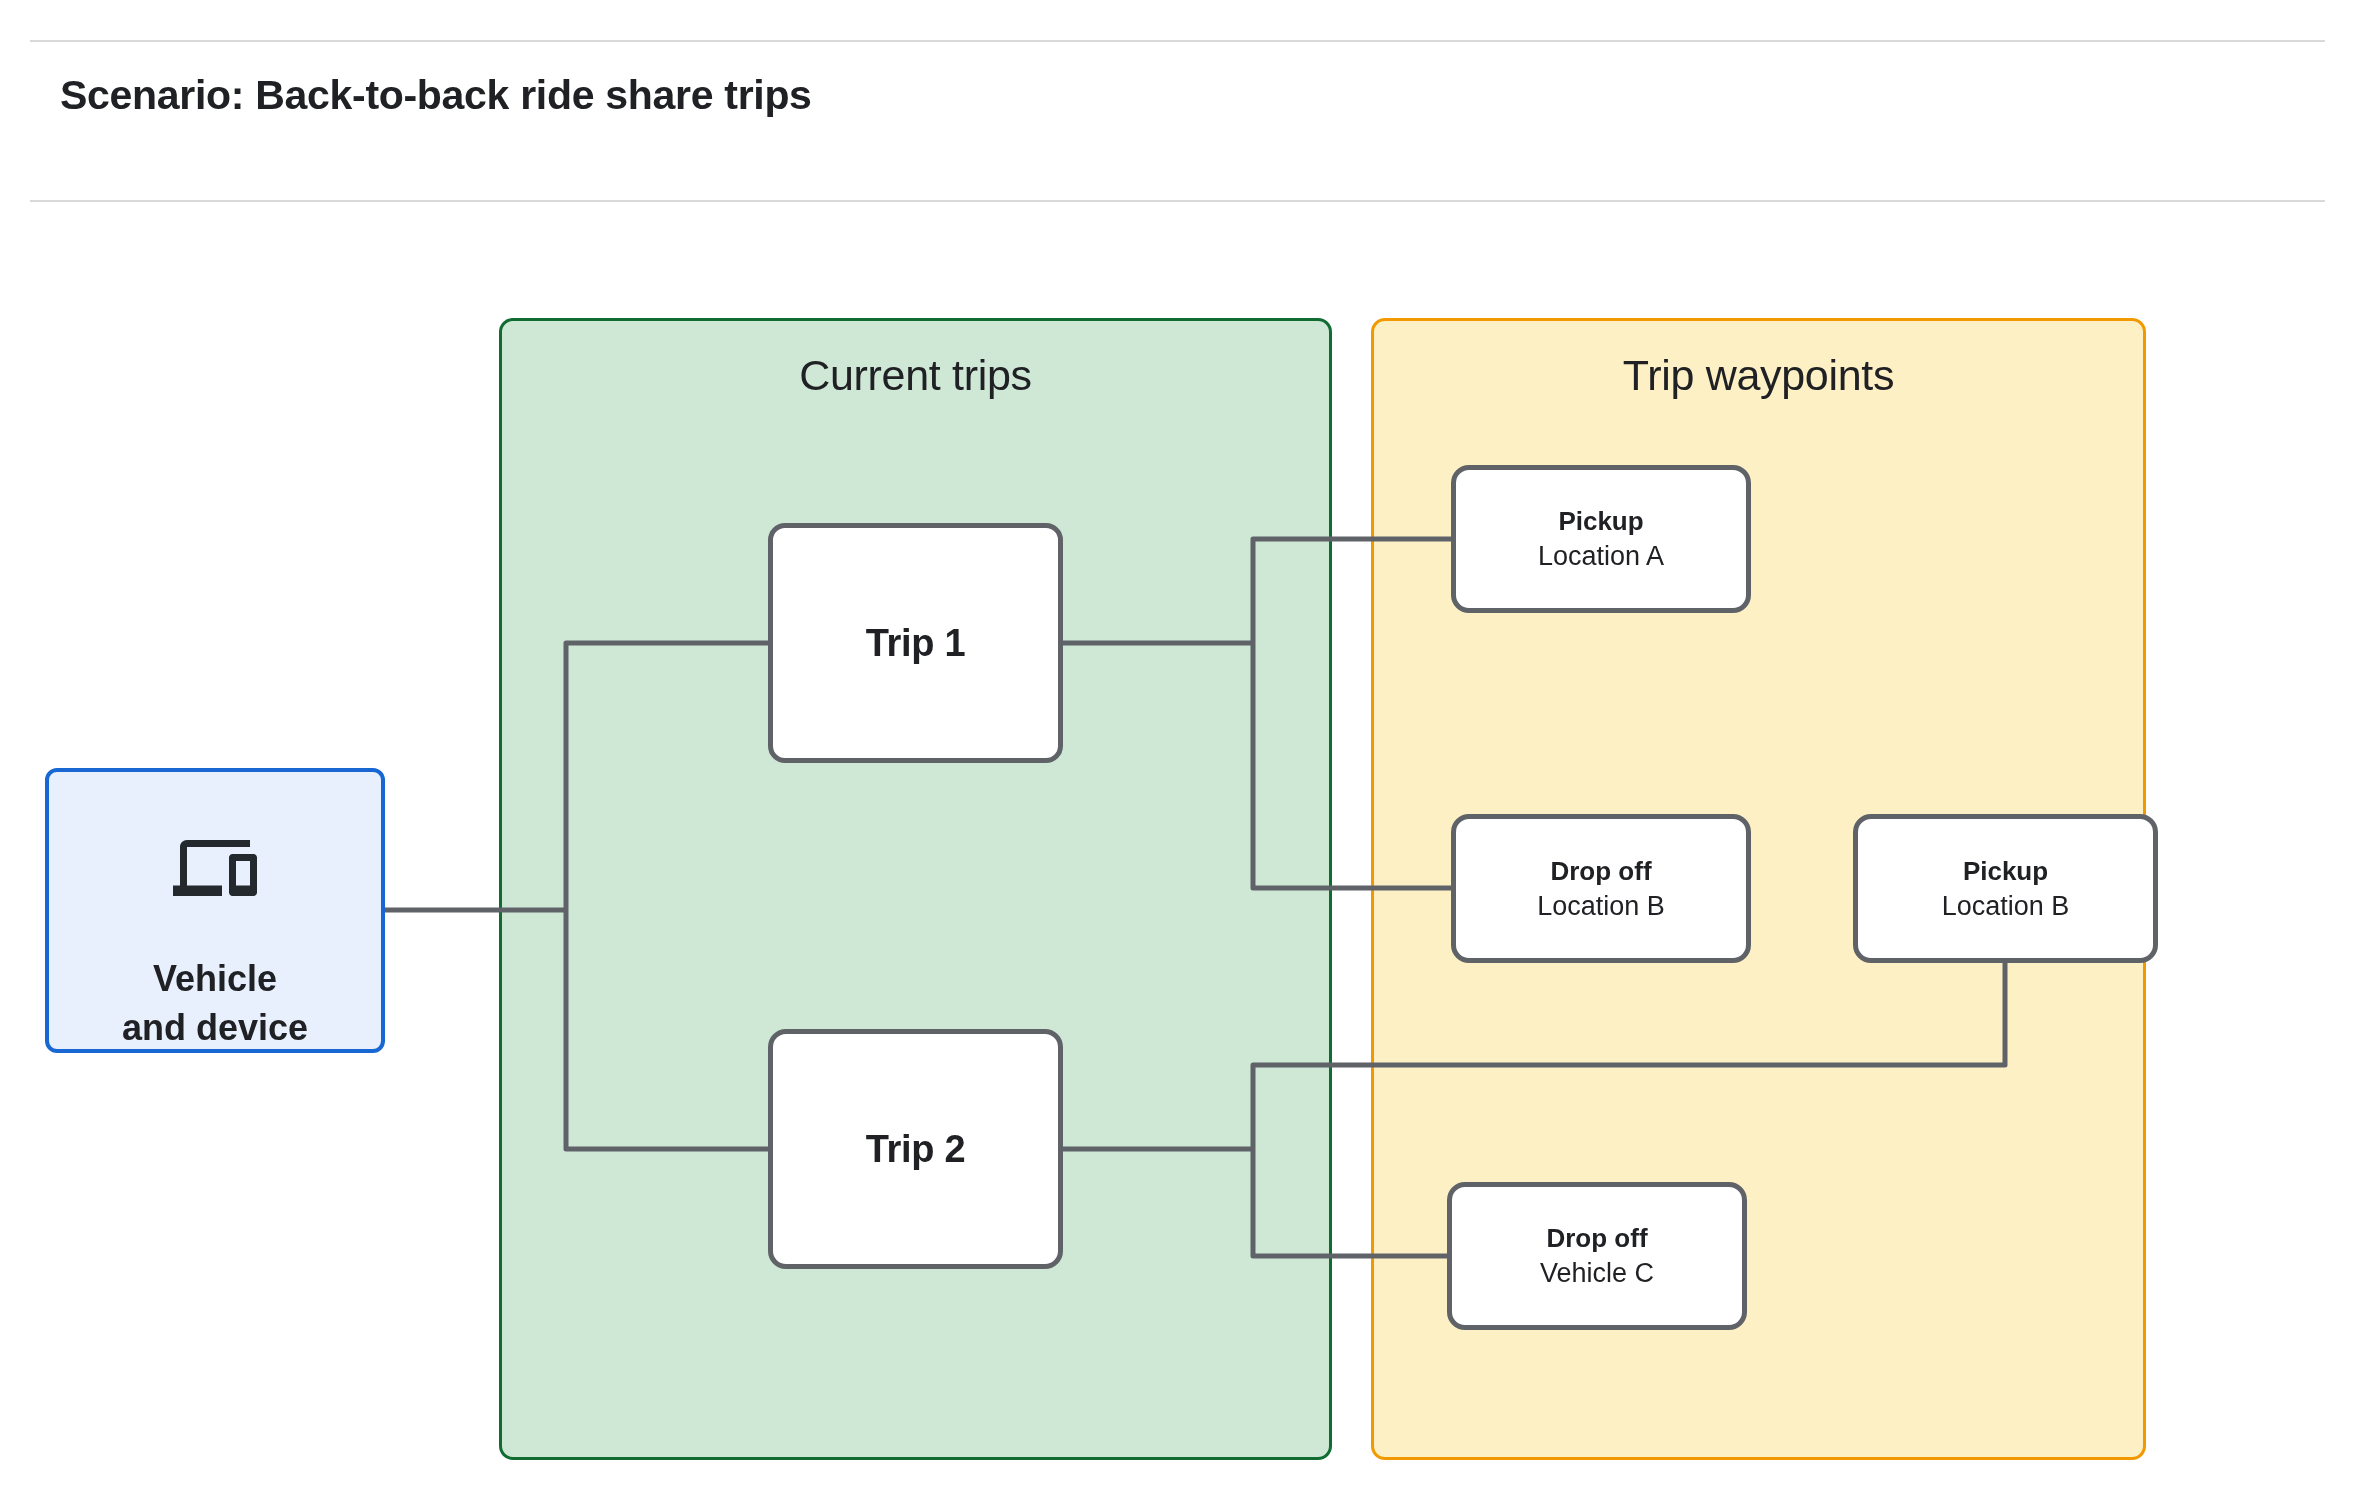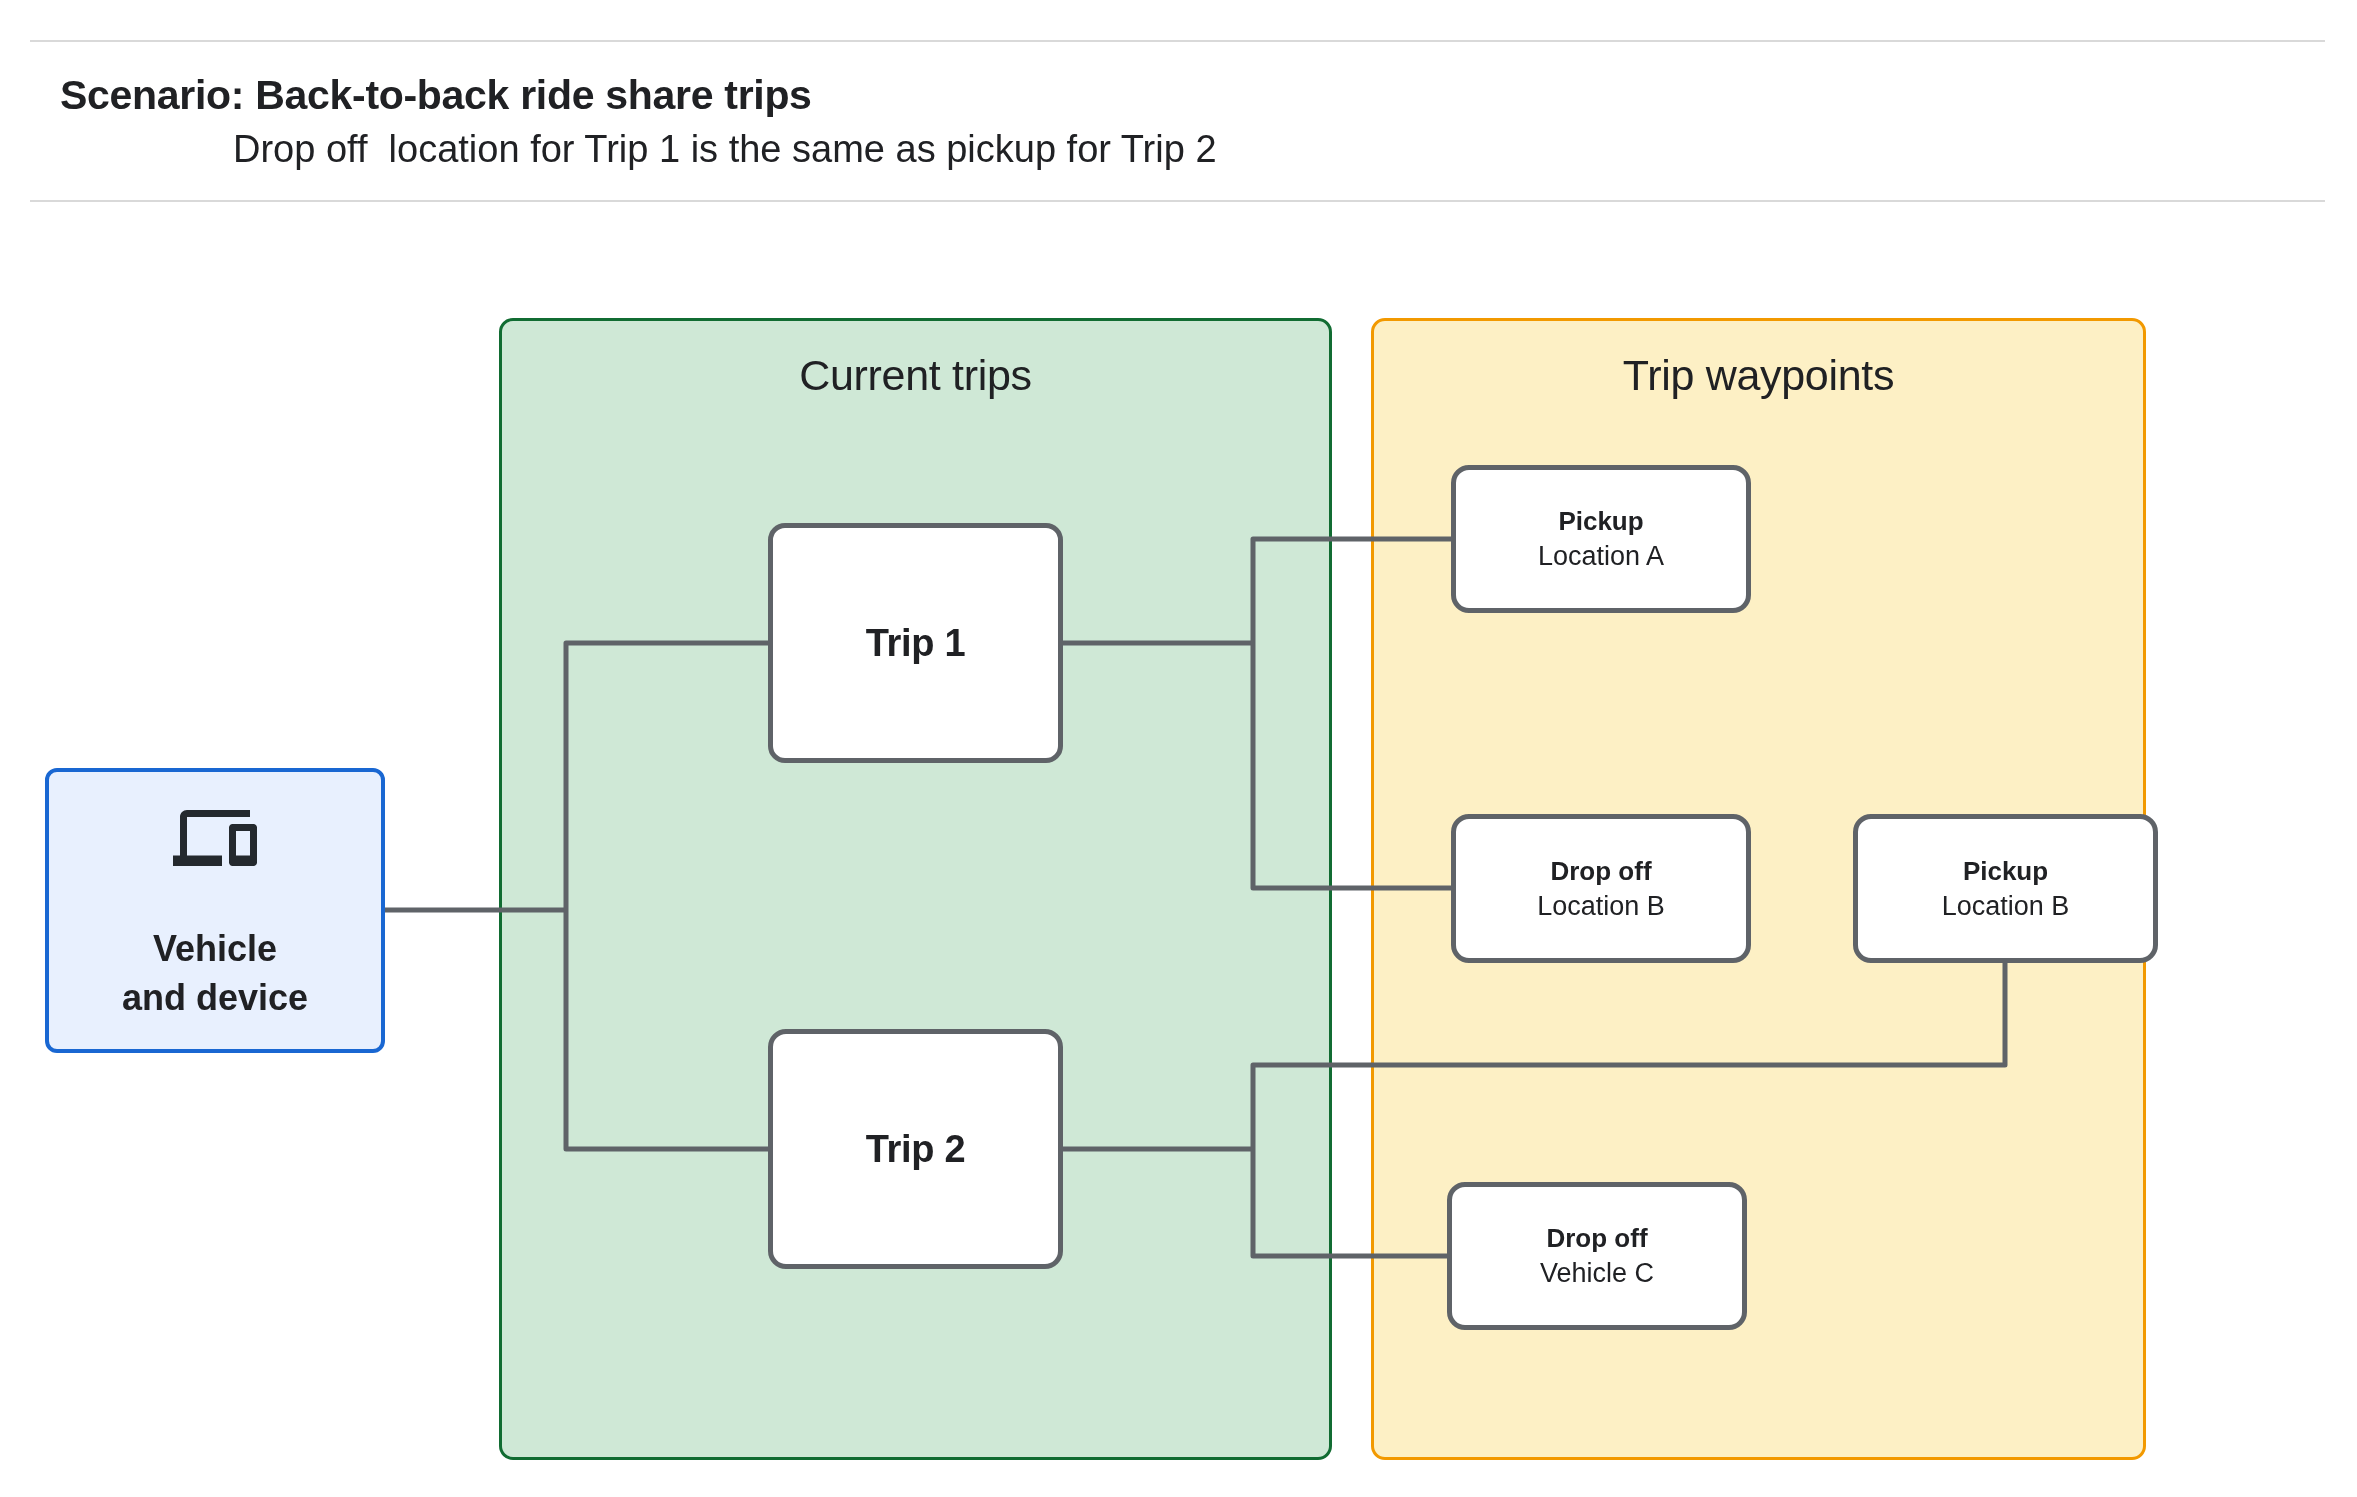--- a/index.html
+++ b/index.html
@@ -25,21 +25,21 @@
   .panel-yellow{left:1371px;width:775px;background:var(--yellow-fill);border:3px solid var(--yellow-border);}
   .panel-title{position:absolute;top:30px;left:0;right:0;text-align:center;font-size:43px;font-weight:400;letter-spacing:-.3px;color:#202124;}
 
   
   svg.connectors{position:absolute;left:0;top:0;width:2357px;height:1497px;z-index:2;}
   svg.connectors path{fill:none;stroke:var(--connector);stroke-width:5;stroke-linejoin:round;}
 
   
   .node{position:absolute;background:#fff;z-index:3;display:flex;flex-direction:column;align-items:center;justify-content:center;text-align:center;}
   .vehicle{left:45px;top:768px;width:340px;height:285px;background:var(--blue-fill);
-           border:4px solid var(--blue-border);border-radius:12px;justify-content:flex-start;padding-top:24px;}
+           border:4px solid var(--blue-border);border-radius:12px;justify-content:flex-start;padding-top:54px;}
   .vehicle .devices-icon{width:84px;height:84px;flex:0 0 auto;}
   .vehicle-label{margin-top:44px;font-size:36px;font-weight:700;line-height:49px;color:#202124;}
 
   .trip{width:295px;height:240px;border:5px solid var(--node-border);border-radius:18px;}
   .trip-1{left:768px;top:523px;border-radius:17px;}
   .trip-2{left:768px;top:1029px;}
   .trip-label{font-size:38px;font-weight:700;letter-spacing:-.3px;color:#202124;}
 
   .waypoint{width:300px;height:148px;border:5px solid var(--node-border);border-radius:18px;gap:4px;}
   .wp-pickup-a{left:1451px;top:465px;}
@@ -49,21 +49,20 @@
   .wp-title{font-size:26px;font-weight:700;color:#202124;}
   .wp-sub{font-size:27px;font-weight:400;color:#202124;}
 </style>
 </head>
 <body>
 
 <div class="canvas">
 
   <div class="rule rule-top"></div>
   <div class="page-title">Scenario: Back-to-back ride share trips</div>
-  <div class="page-subtitle">Drop off  location for Trip 1 is the same as pickup for Trip 2</div>
   <div class="rule rule-bottom"></div>
 
   <div class="panel panel-green">
     <div class="panel-title">Current trips</div>
   </div>
 
   <div class="panel panel-yellow">
     <div class="panel-title">Trip waypoints</div>
   </div>
 

